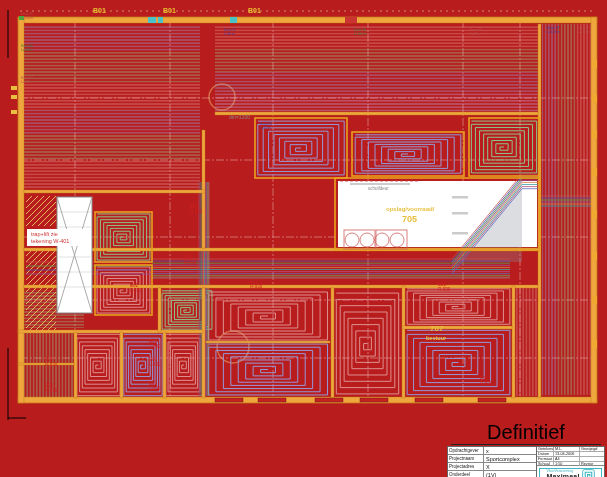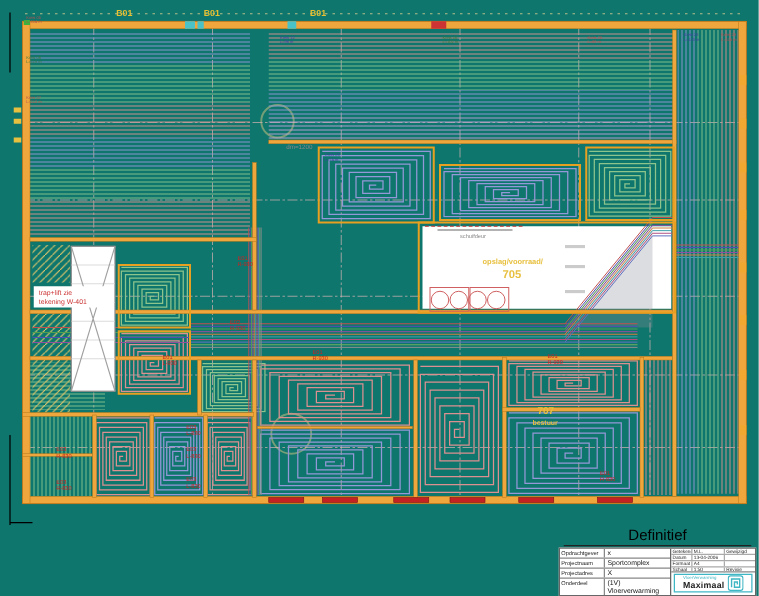--- a/index.html
+++ b/index.html
@@ -1,21 +1,21 @@
 <!DOCTYPE html>
 <html><head>
 <meta charset="utf-8">
 <style>
   html,body{margin:0;padding:0;background:#e9e9e9;}
-  .sheet{position:relative;width:607px;height:477px;background:#0f766e;overflow:hidden;
+  .sheet{position:relative;width:607px;height:477px;background:#b91c1c;overflow:hidden;
          font-family:"Liberation Sans",sans-serif;}
   .plan-svg{position:absolute;left:0;top:0;}
   
   .titleblock{position:absolute;left:447px;top:422px;width:158px;}
-  .def{font-size:12px;line-height:1.05;color:#000;text-align:center;border-bottom:1.5px solid #222;
+  .def{font-size:20px;line-height:1.05;color:#000;text-align:center;border-bottom:1.5px solid #222;
        padding-bottom:1px;margin:0 4px 1px 4px;font-family:"Liberation Sans",sans-serif;}
   .tb-grid{display:flex;border:1px solid #666;height:37px;background:#fff;}
   .tb-left{width:88px;border-right:1px solid #666;display:flex;flex-direction:column;}
   .tb-row{flex:1;display:flex;border-bottom:0.5px solid #888;}
   .tb-row:last-child{border-bottom:none;}
   .tb-label{width:33px;font-size:4.5px;color:#222;padding:1px 1px 0;border-right:0.5px solid #888;overflow:hidden;}
   .tb-value{flex:1;font-size:5.5px;color:#111;padding:1px 2px 0;overflow:hidden;}
   .tb-right{flex:1;display:flex;flex-direction:column;}
   .meta{height:18px;border-bottom:0.5px solid #888;display:flex;flex-direction:column;}
   .meta-row{flex:1;display:flex;border-bottom:0.5px solid #aaa;font-size:3.8px;color:#222;}

